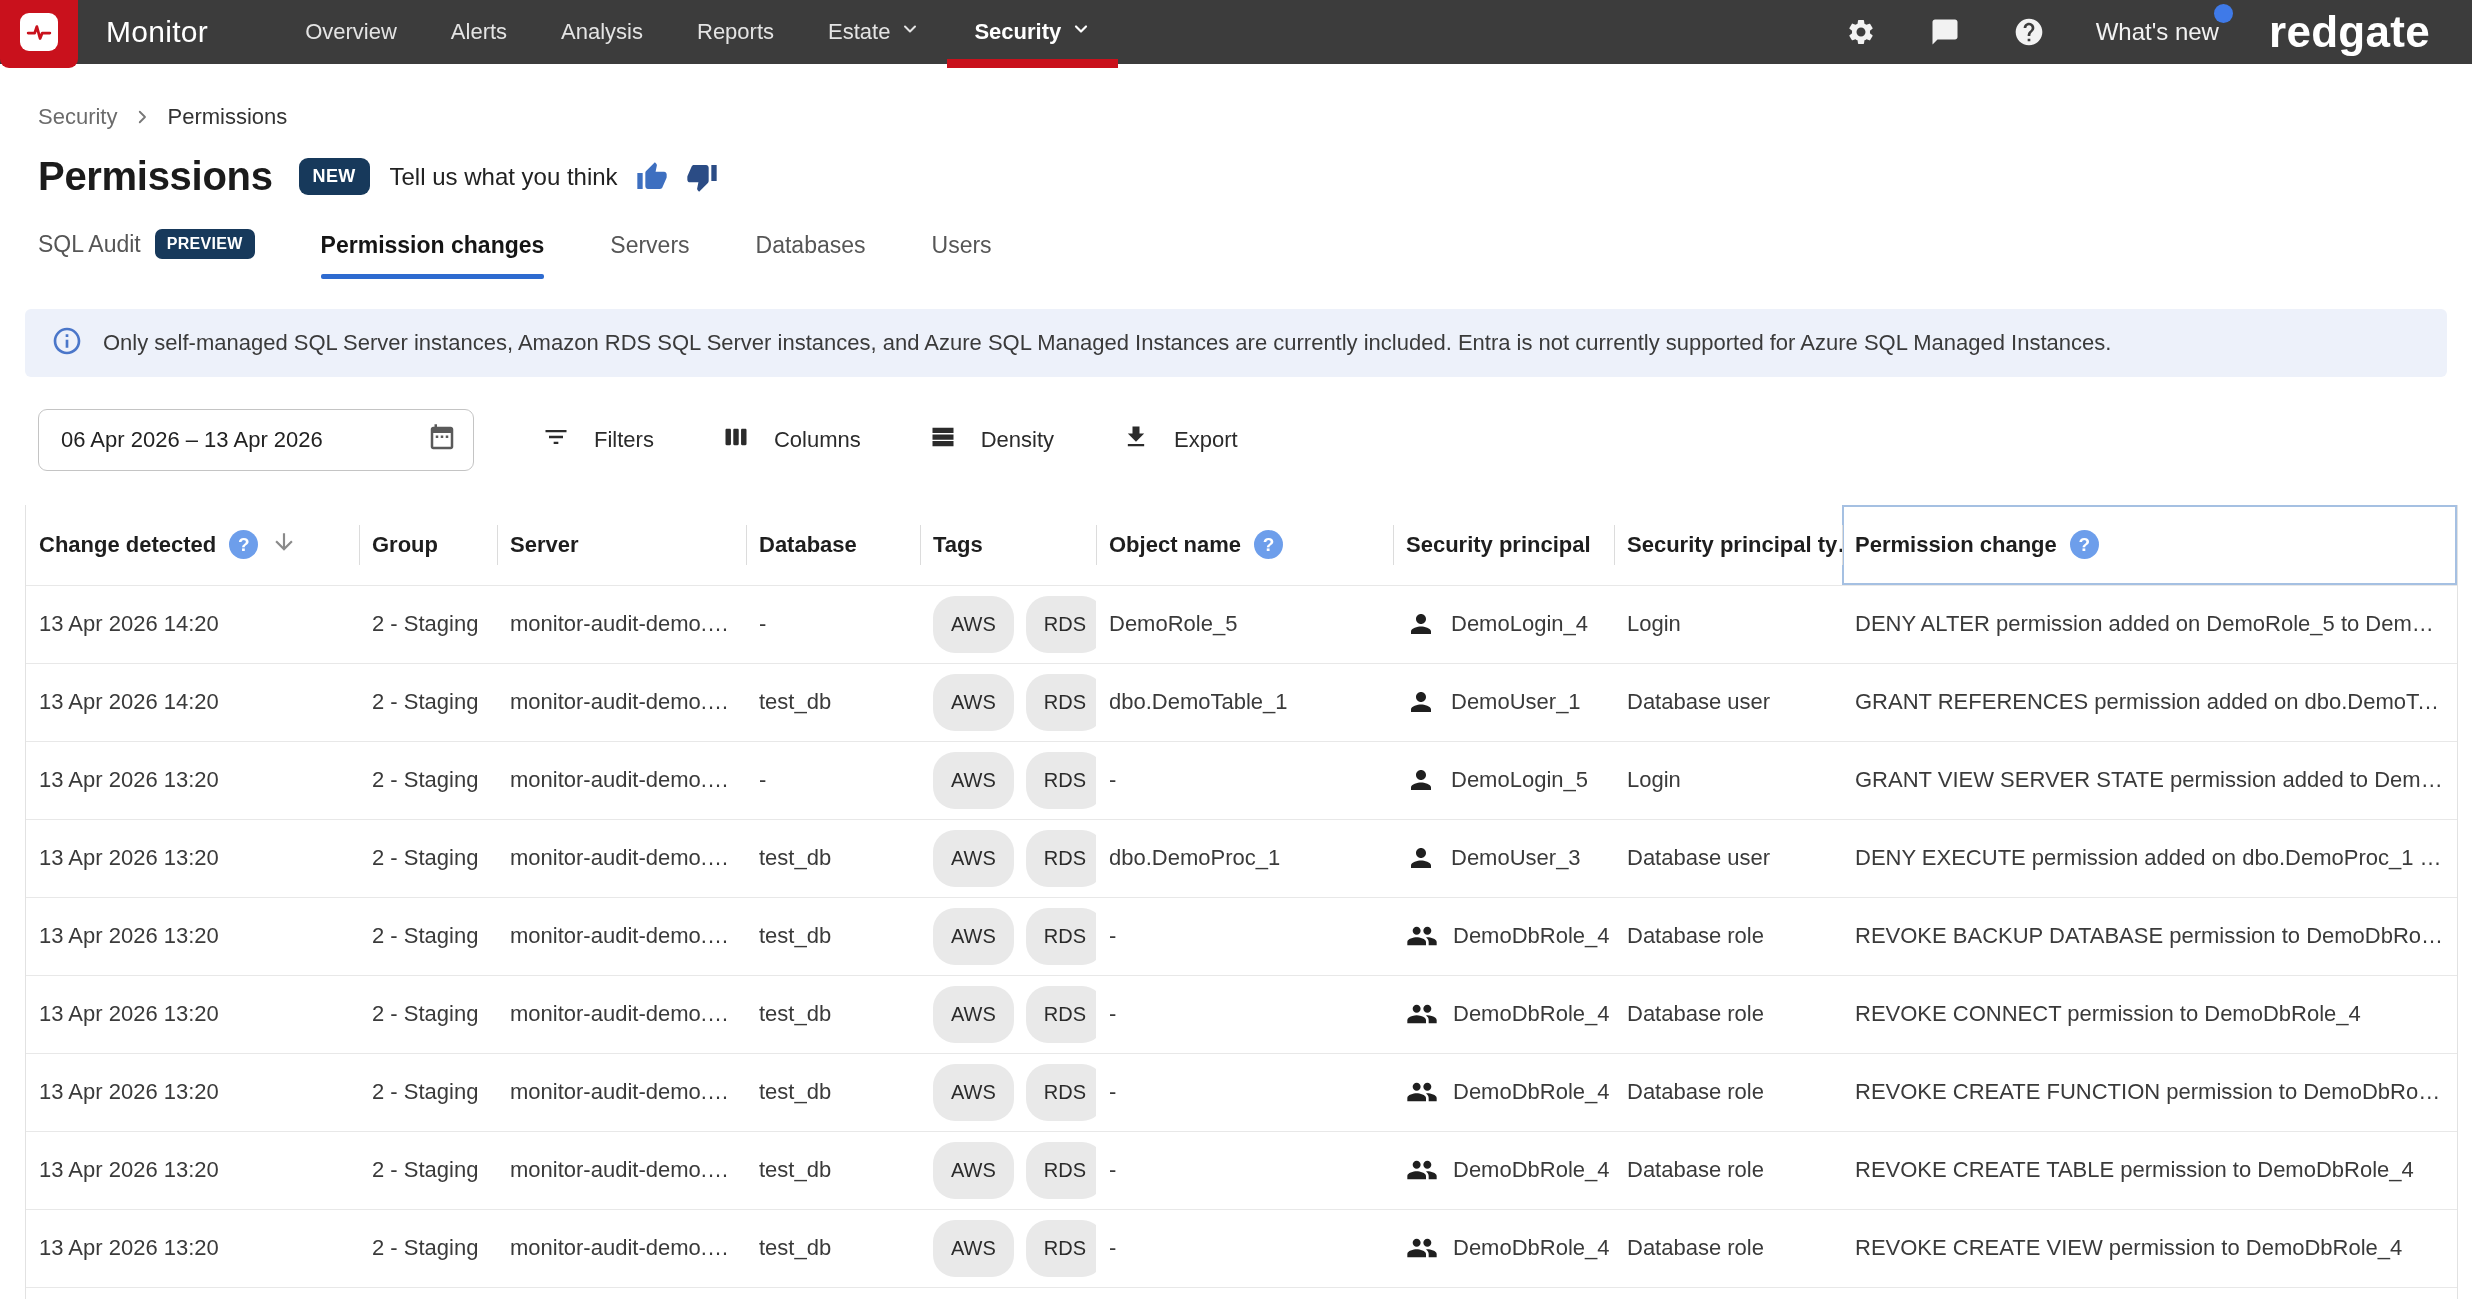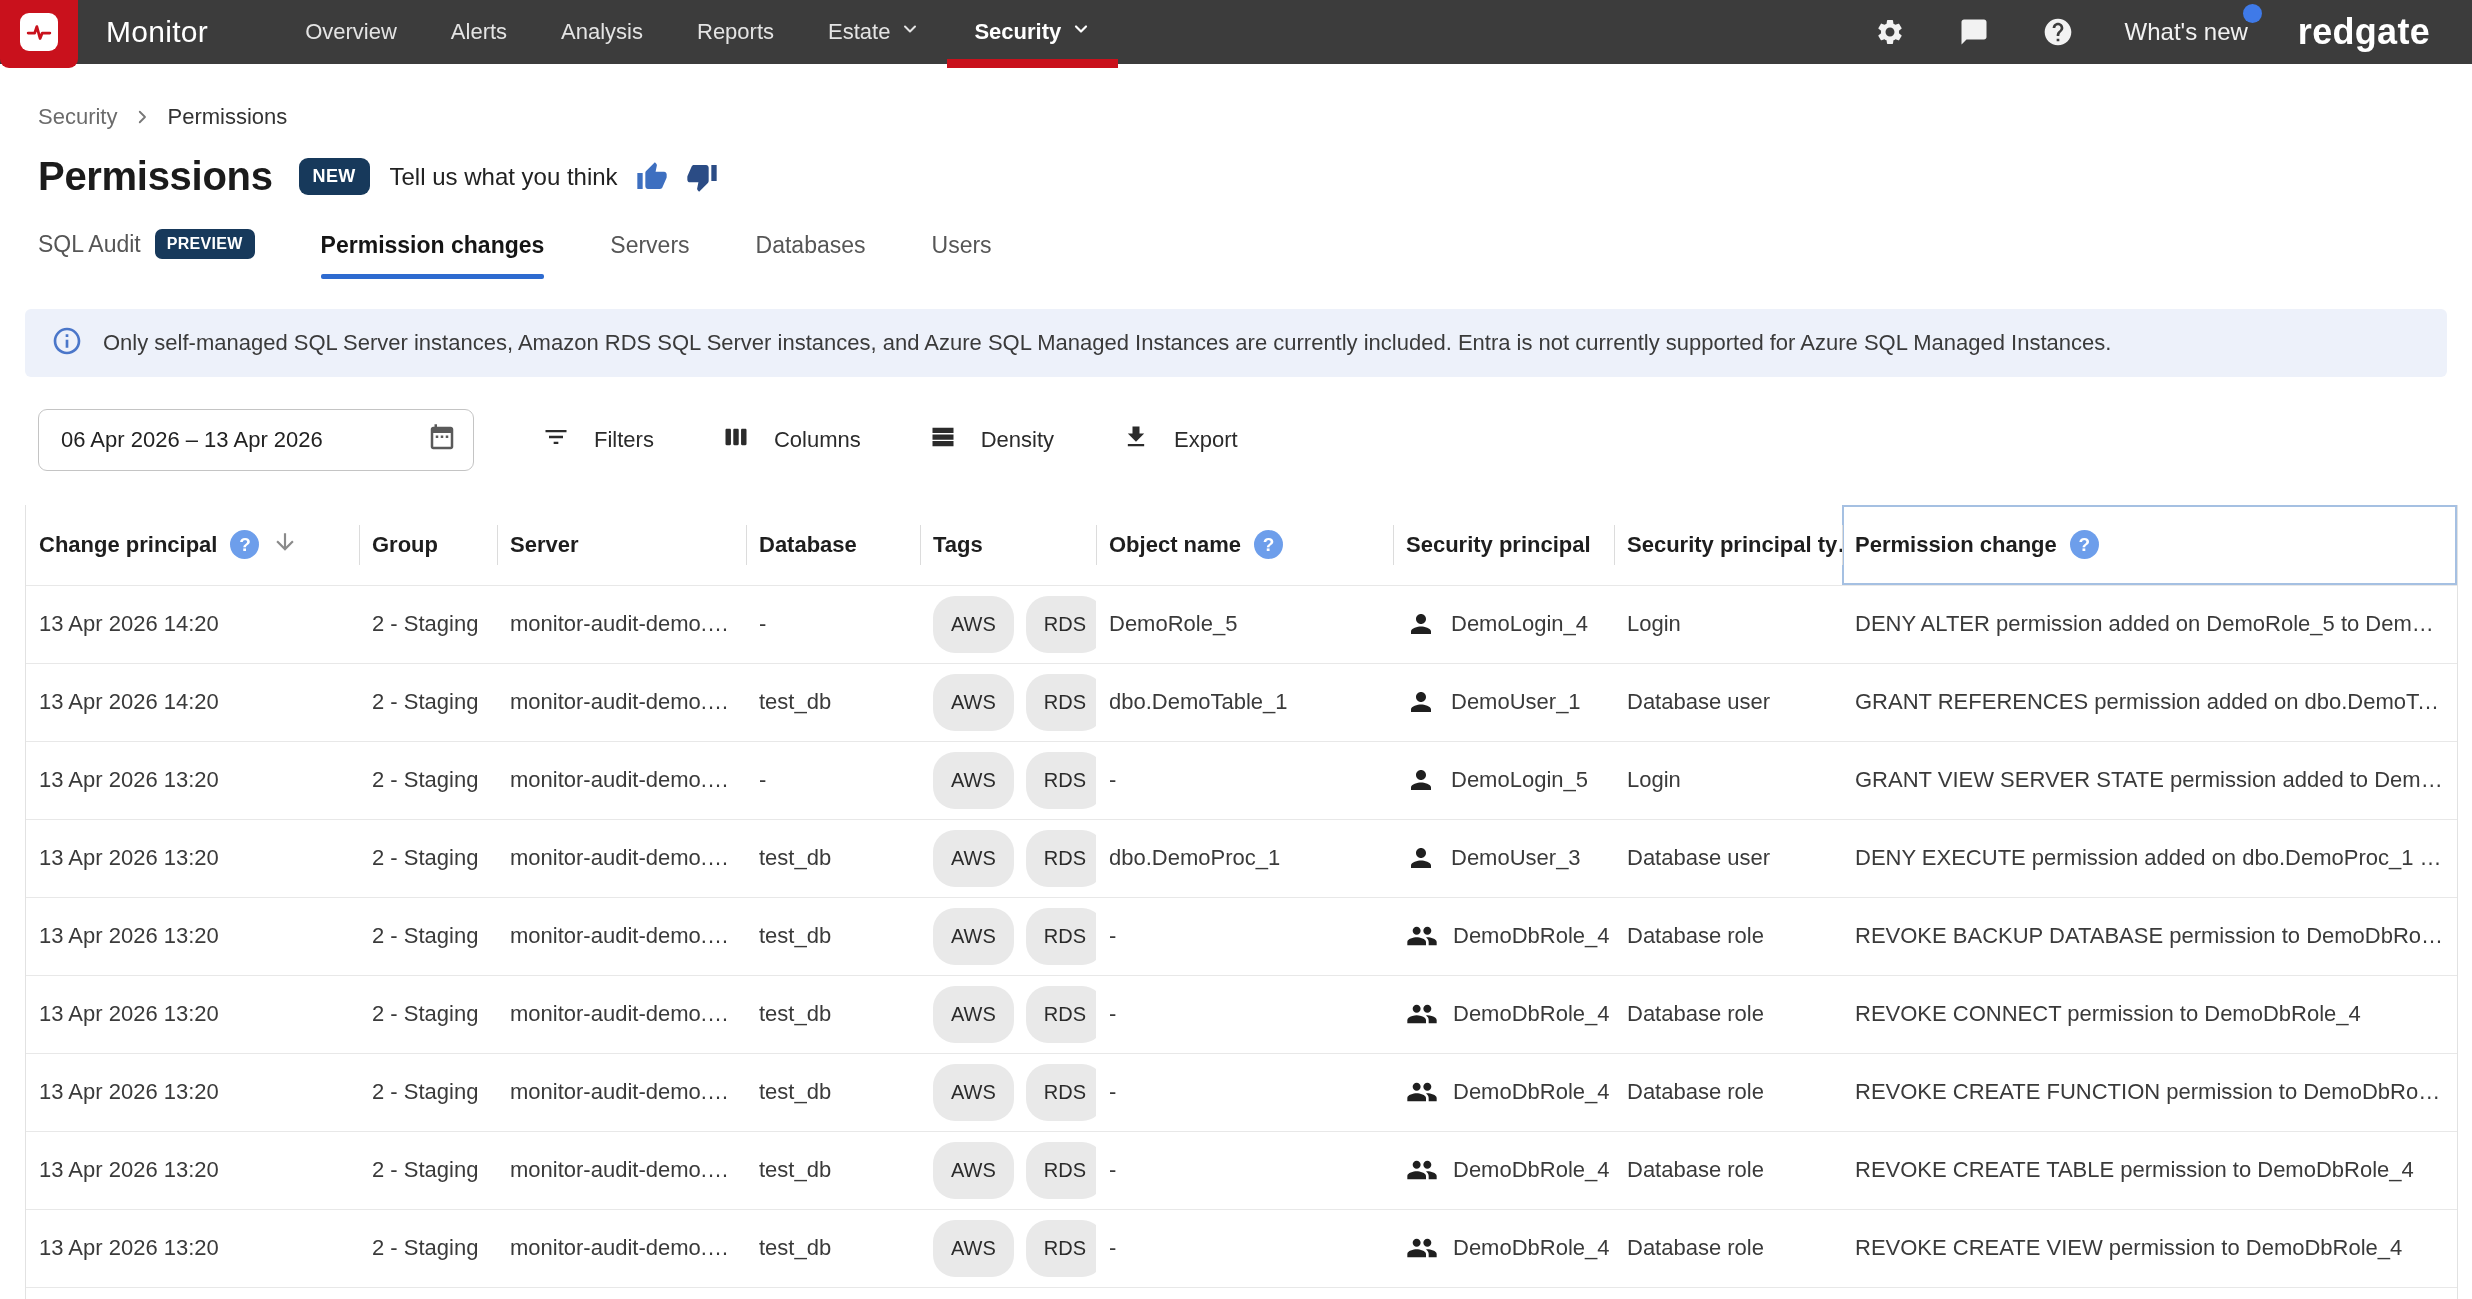--- a/index.html
+++ b/index.html
@@ -21,21 +21,21 @@
   .brand{color:#fff;font-size:30px;font-weight:500;margin-left:28px;margin-right:70px;letter-spacing:.3px;}
   .nav-items{display:flex;height:72px;align-items:stretch;}
   .nav-item{display:flex;align-items:center;gap:10px;padding:0 27px;color:#E4E4E4;font-size:22px;position:relative;cursor:pointer;white-space:nowrap;}
   .nav-item.active{color:#fff;font-weight:700;}
   .nav-item.active::after{content:"";position:absolute;left:0;right:0;bottom:0;height:9px;background:var(--brand-red);}
   .nav-spacer{flex:1;}
   .nav-right{display:flex;align-items:center;gap:50px;margin-right:42px;}
   .nav-icon-btn{width:34px;height:34px;display:flex;align-items:center;justify-content:center;cursor:pointer;color:#F2F2F2;}
   .whats-new{color:#F2F2F2;font-size:24px;position:relative;cursor:pointer;white-space:nowrap;}
   .wn-dot{position:absolute;top:-14px;right:-14px;width:19px;height:19px;border-radius:50%;background:var(--dot-blue);}
-  .rg-logo{color:#fff;font-size:36px;font-weight:700;letter-spacing:.3px;cursor:pointer;text-align:center;}
+  .rg-logo{color:#fff;font-size:44px;font-weight:700;letter-spacing:.3px;cursor:pointer;text-align:center;}
   
   .breadcrumb{margin:40px 0 0 38px;display:flex;align-items:center;gap:16px;font-size:22px;}
   .crumb-link{color:#6B6B6B;cursor:pointer;}
   .crumb-current{color:#333;}
   .crumb-sep{color:#777;display:flex;align-items:center;}
   
   .title-row{margin:24px 0 0 38px;display:flex;align-items:center;gap:26px;}
   .page-title{font-size:40px;font-weight:700;color:#1b1b1b;margin:0;letter-spacing:-.3px;}
   .badge-new{background:var(--badge-navy);color:#fff;font-size:18px;font-weight:700;padding:8px 14px;border-radius:9px;letter-spacing:.3px;}
   .feedback-group{display:flex;align-items:center;gap:18px;margin-left:-6px;}
@@ -237,21 +237,21 @@
       <col style="width:176px">
         <col style="width:297px">
         <col style="width:221px">
         <col style="width:228px">
         <col>
     </colgroup>
     <thead>
       <tr>
         <th>
           <div class="th-inner">
-            <span>Change principal</span>
+            <span>Change detected</span>
             <span class="help-badge">?</span>
             <span>
               <svg width="26" height="26" viewBox="0 0 24 24" fill="#8A8A8A">
                   <path d="M20 12l-1.41-1.41L13 16.17V4h-2v12.17l-5.58-5.59L4 12l8 8 8-8z"></path>
                 </svg>
             </span>
           </div>
         </th>
         <th>
             <div class="th-inner">

